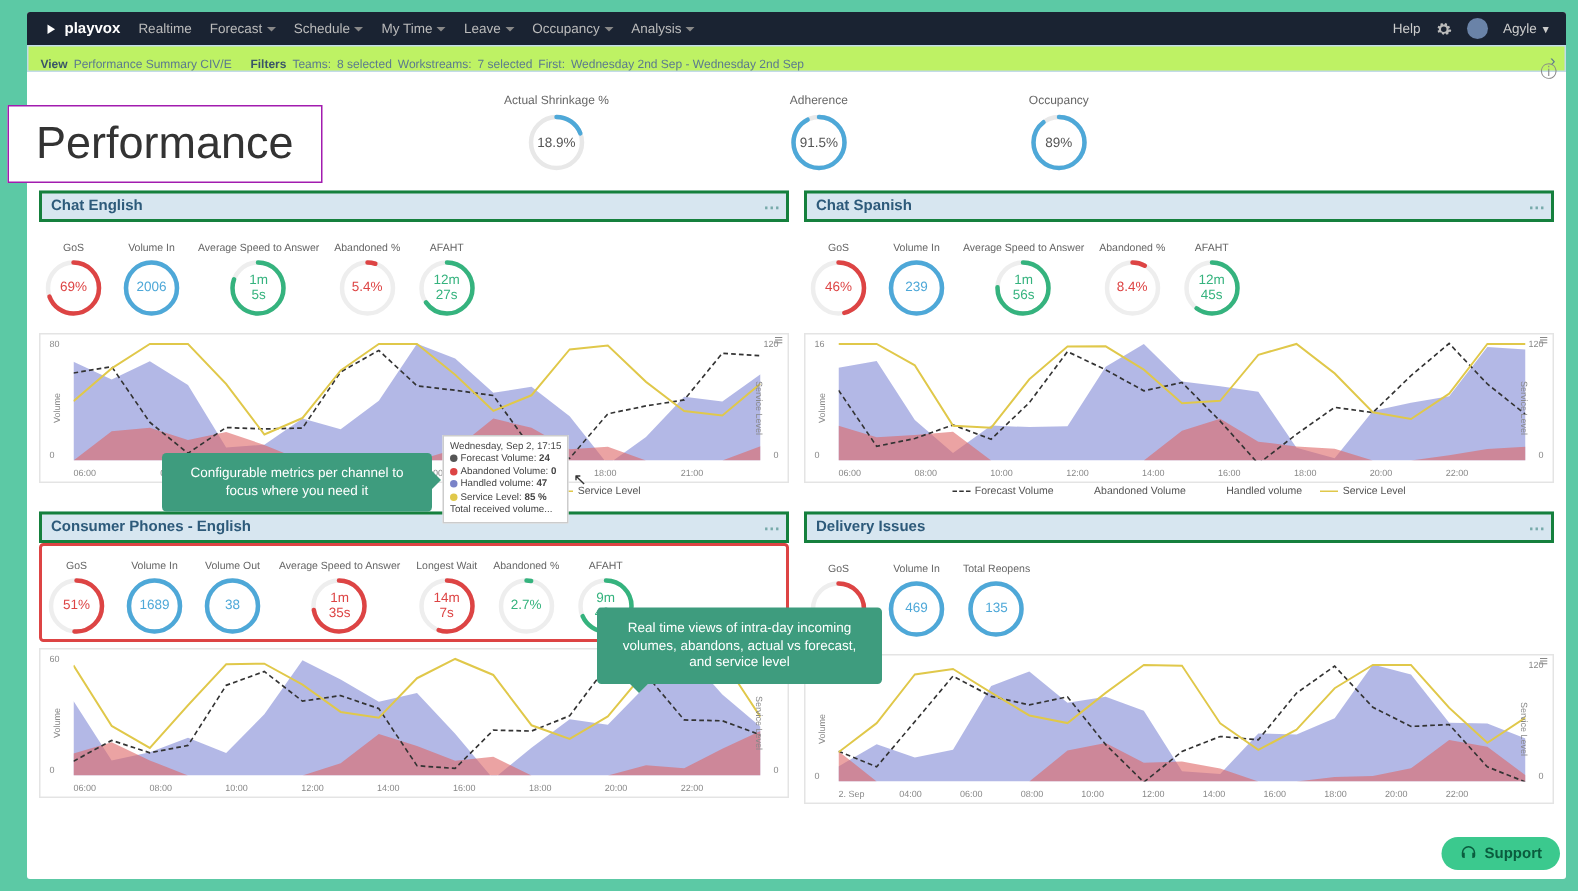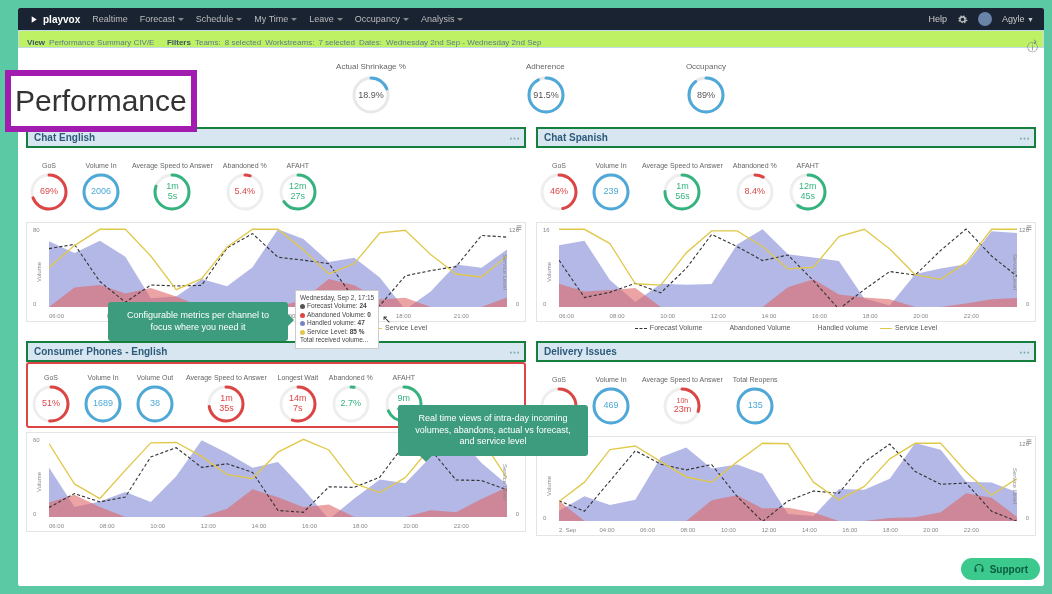--- a/index.html
+++ b/index.html
@@ -1,37 +1,37 @@
 <!DOCTYPE html>
 <html><head>
 <meta charset="utf-8">
 <style>
   *{box-sizing:border-box;margin:0;padding:0;font-family:Arial,Helvetica,sans-serif}
   body{background:#5cc9a5;font-size:9px;color:#333;overflow:hidden}
   .frame{position:relative;margin:0;width:1052px;height:594px}
-  .topbanner{position:absolute;left:5px;top:70px;background:#fff;padding:8px 4px;border:6px solid #a21caf;font-size:30px;font-weight:500}
+  .topbanner{position:absolute;left:5px;top:70px;background:#fff;padding:8px 18px;border:1px solid #a21caf;font-size:30px;font-weight:500}
   .app{position:absolute;left:18px;top:8px;right:8px;bottom:8px;background:#fff;border-radius:2px;overflow:hidden}
   .navbar{background:#1a2332;height:22px;display:flex;align-items:center;padding:0 10px;color:#ccc;font-size:9px}
   .brand{display:flex;align-items:center;gap:4px;margin-right:12px}
   .brand svg{width:11px;height:11px}
   .brand b{color:#fff;font-size:10px;font-weight:600}
   .navlinks{display:flex;gap:12px}
   .navlinks span{cursor:pointer;color:#bbb}
   .navlinks span:after{content:"";display:inline-block;margin-left:3px;border:3px solid transparent;border-top-color:#888;transform:translateY(2px)}
   .navlinks span.solo:after{display:none}
   .navright{margin-left:auto;display:flex;align-items:center;gap:10px}
   .avatar{width:14px;height:14px;border-radius:50%;background:#6a83a8}
   .gear{width:11px;height:11px}
   .filterbar{background:#bef264;border:1px solid #c3dbe8;color:#5b7a8e;font-size:8px;height:18px;display:flex;align-items:flex-end;padding:0 8px;gap:4px;position:relative}
   .filterbar b{font-weight:600;color:#3a5568}
   .filterbar .chev{position:absolute;right:6px;font-size:11px;color:#5b7a8e}
   .info{position:absolute;right:6px;top:32px;font-size:11px;color:#888}
   .page{padding:8px 8px 8px 8px;height:calc(100% - 40px);overflow:hidden}
   .kpirow{display:flex;justify-content:center;gap:120px;margin:6px 0 12px 0}
-  .kpi{text-align:left}
+  .kpi{text-align:center}
   .kpi .lbl{font-size:8px;color:#666;margin-bottom:4px}
   .ring{width:40px;height:40px;margin:0 auto;position:relative}
   .ring svg{transform:rotate(-90deg)}
   .ring .val{position:absolute;inset:0;display:flex;align-items:center;justify-content:center;font-size:9px;color:#555}
   .twocol{display:grid;grid-template-columns:1fr 1fr;gap:10px}
   .panel{}
   .panelhead{background:#d7e6f0;border:2px solid #15803d;padding:3px 6px;color:#2d5a7a;font-size:10px;font-weight:600;position:relative}
   .panelhead .opts{position:absolute;right:4px;top:3px;color:#7aa;font-size:11px}
   .metrics{display:flex;gap:10px;padding:6px 2px;flex-wrap:nowrap}
   .metric{text-align:center;min-width:42px}
@@ -92,21 +92,21 @@
      <span class="avatar"></span>
      <span><span>Agyle</span> <span style="font-size:7px">▼</span></span>
    </div>
   </div>
 
   <div class="filterbar">
     <b>View</b><span>Performance Summary CIV/E</span>&nbsp;&nbsp;
     <b>Filters</b>
     <span>Teams:</span><span>8 selected</span>
     <span>Workstreams:</span><span>7 selected</span>
-    <span>Dates:</span><span>Wednesday 2nd Sep - Wednesday 2nd Sep</span>
+    <span>First:</span><span>Wednesday 2nd Sep - Wednesday 2nd Sep</span>
     <span class="chev">›</span>
   </div>
   <span class="info">ⓘ</span>
 
   <div class="page">
 
     <div class="kpirow" id="kpirow">
           <div class="kpi">
             <div class="lbl">Actual Shrinkage %</div>
             <div class="ring"><svg width="40" height="40">
@@ -294,27 +294,20 @@
                     <circle cx="20" cy="20" r="17" stroke="#eee" stroke-width="3" fill="none"></circle>
                     <circle cx="20" cy="20" r="17" stroke="#d44" stroke-width="3" fill="none" stroke-linecap="round" stroke-dasharray="42.725660088821186 106.81415022205297"></circle>
                   </svg><div class="val" style="color:#d44"></div></div>
               </div>
               <div class="metric">
                 <div class="mlbl">Volume In</div>
                 <div class="mring"><svg width="40" height="40">
                     <circle cx="20" cy="20" r="17" stroke="#eee" stroke-width="3" fill="none"></circle>
                     <circle cx="20" cy="20" r="17" stroke="#4ea8d8" stroke-width="3" fill="none" stroke-linecap="round" stroke-dasharray="106.81415022205297 106.81415022205297"></circle>
                   </svg><div class="val" style="color:#4ea8d8">469</div></div>
-              </div>
-              <div class="metric">
-                <div class="mlbl">Average Speed to Answer</div>
-                <div class="mring"><svg width="40" height="40">
-                    <circle cx="20" cy="20" r="17" stroke="#eee" stroke-width="3" fill="none"></circle>
-                    <circle cx="20" cy="20" r="17" stroke="#d44" stroke-width="3" fill="none" stroke-linecap="round" stroke-dasharray="32.04424506661589 106.81415022205297"></circle>
-                  </svg><div class="val" style="color:#d44"><span style="font-size:7px;color:#d44">10h</span>23m</div></div>
               </div>
               <div class="metric">
                 <div class="mlbl">Total Reopens</div>
                 <div class="mring"><svg width="40" height="40">
                     <circle cx="20" cy="20" r="17" stroke="#eee" stroke-width="3" fill="none"></circle>
                     <circle cx="20" cy="20" r="17" stroke="#4ea8d8" stroke-width="3" fill="none" stroke-linecap="round" stroke-dasharray="106.81415022205297 106.81415022205297"></circle>
                   </svg><div class="val" style="color:#4ea8d8">135</div></div>
               </div>
             </div>
             <div class="chart"><span class="burger">≡</span><span class="ylab">Volume</span><span class="ylab2">Service Level</span><span class="yt" style="left:6px;top:4px">20</span><span class="yt" style="left:6px;bottom:14px">0</span><span class="yt" style="right:6px;top:4px">120</span><span class="yt" style="right:6px;bottom:14px">0</span><svg class="plot" viewBox="0 0 440 70" preserveAspectRatio="none">

